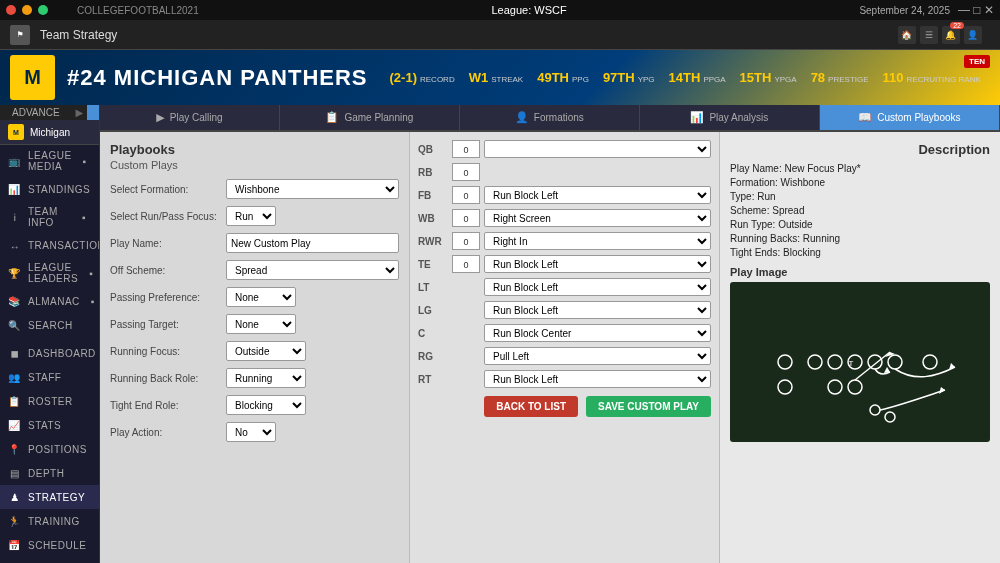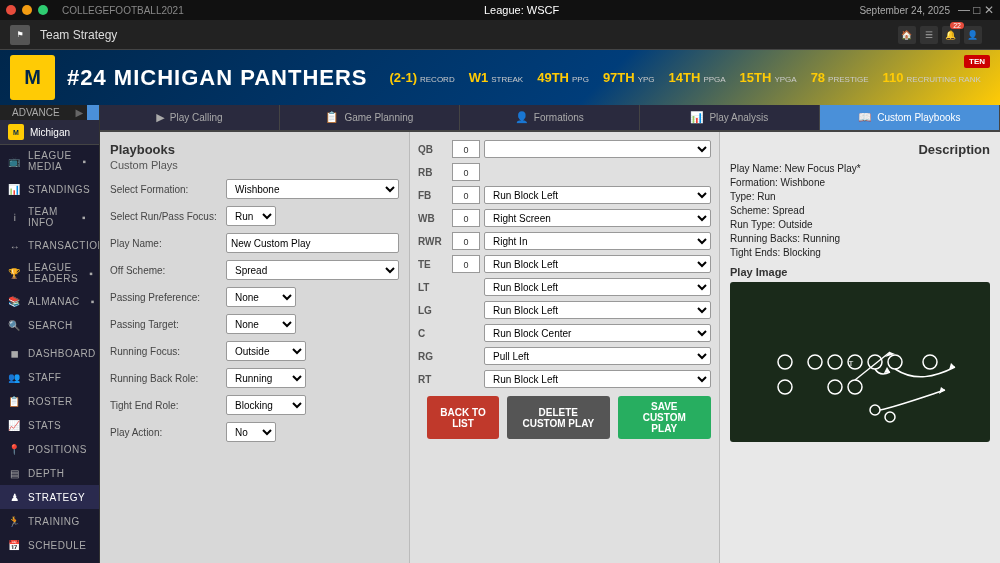--- a/index.html
+++ b/index.html
@@ -99,21 +99,21 @@
     .hdr-icon.notify::after { content: '22'; position: absolute; top: -4px; right: -4px; background: #e74c3c; color: #fff; font-size: 7px; border-radius: 6px; padding: 0 3px; }
   </style>
 </head>
 <body>
 
 <div class="top-bar">
   <div class="top-bar-left">
     <span class="top-bar-dot dot-red"></span>
     <span class="top-bar-dot dot-yellow"></span>
     <span class="top-bar-dot dot-green"></span>
-    <span style="margin-left:8px; font-size:10px; color:#888;">COLLEGEFOOTBALL2021</span>
+    <span style="margin-left:23px; font-size:10px; color:#888;">COLLEGEFOOTBALL2021</span>
   </div>
   <div class="top-bar-center">League: WSCF</div>
   <div class="top-bar-right">
     <span style="font-size:10px; color:#aaa;">September 24, 2025</span>
     <span style="color:#aaa; font-size:12px;">— □ ✕</span>
   </div>
 </div>
 
 <div class="header-strip">
   <span class="logo-icon">⚑</span>
@@ -416,21 +416,20 @@
           <select class="form-control player-action" style="margin-left:32px;"><option>Pull Left</option></select>
         </div>
 
         <div class="player-row">
           <span class="player-pos">RT</span>
           <select class="form-control player-action" style="margin-left:32px;"><option>Run Block Left</option></select>
         </div>
 
         <div class="btn-row">
           <button class="btn btn-red">Back To List</button>
-          <button class="btn btn-dark">Delete Custom Play</button>
           <button class="btn btn-green">Save Custom Play</button>
         </div>
       </div>
 
       <div class="playbook-right">
         <div class="desc-title">Description</div>
 
         <div class="desc-row">
           <span>Play Name: </span>
           <span>New Focus Play*</span>

